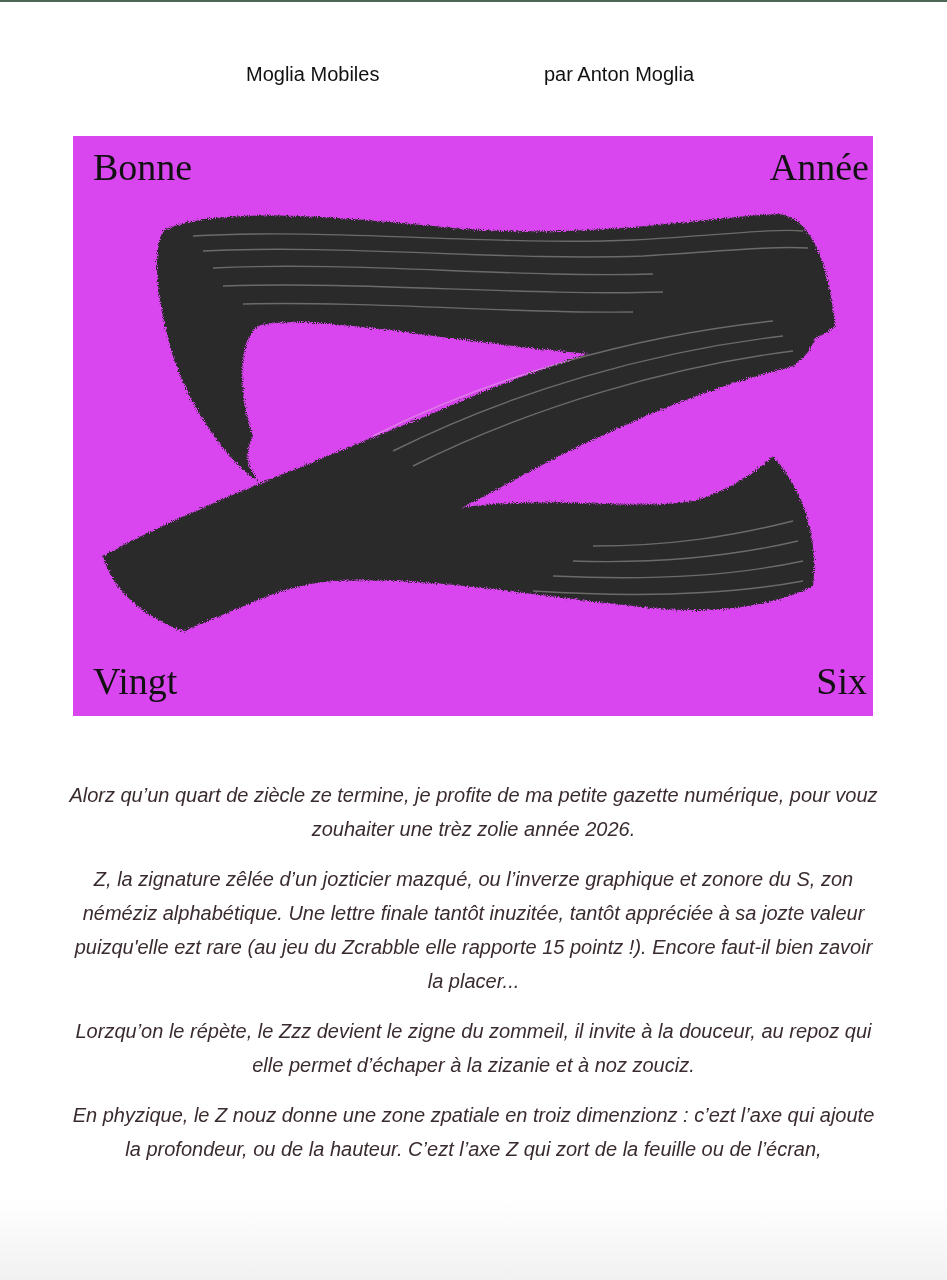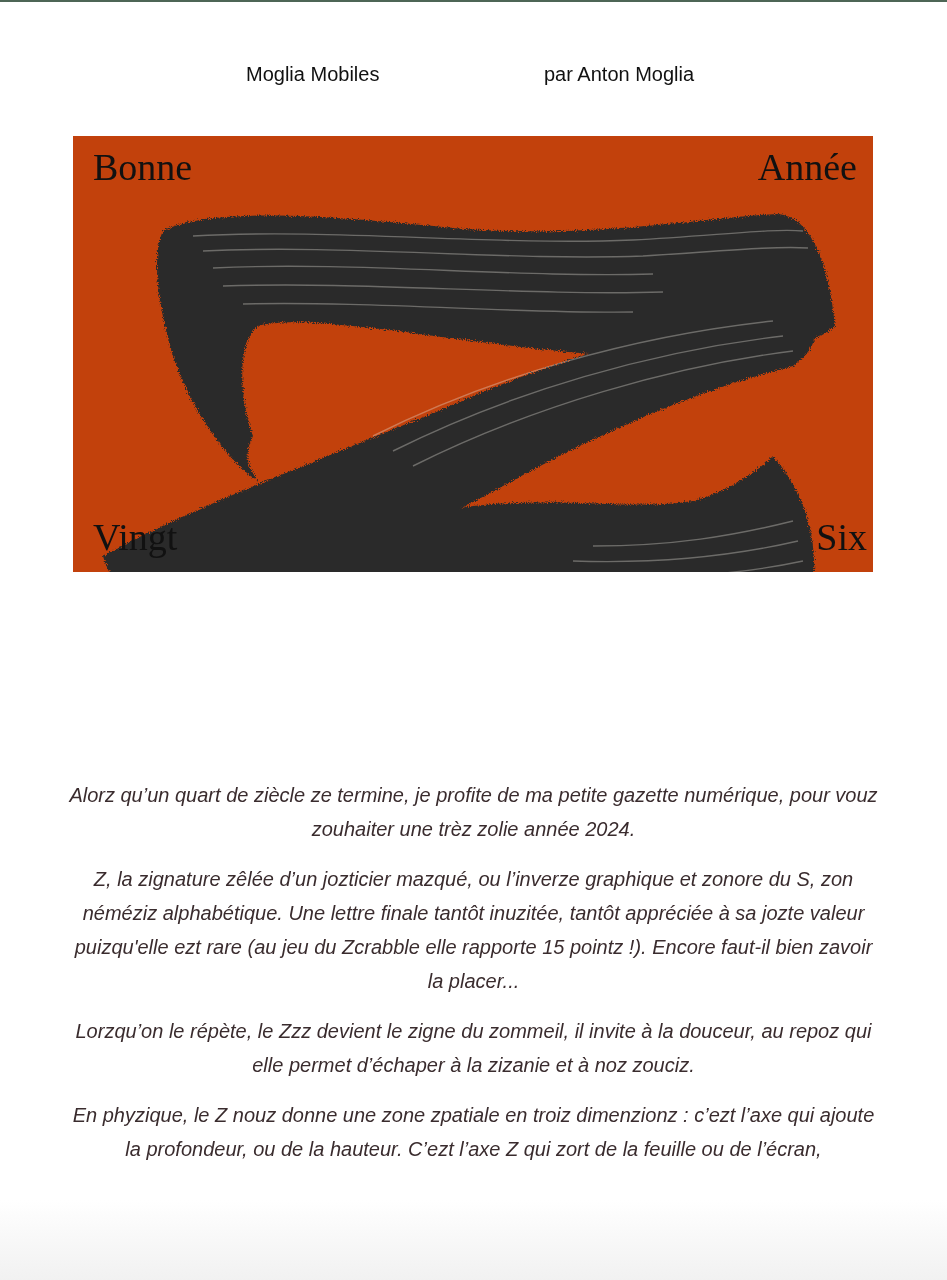--- a/index.html
+++ b/index.html
@@ -40,33 +40,33 @@
       position: absolute;
       left: 544px;
       top: 0;
       white-space: nowrap;
     }
     .card {
       position: absolute;
       left: 73px;
       top: 136px;
       width: 800px;
-      height: 436px;
-      background: #c2410c;
+      height: 580px;
+      background: #d946ef;
       overflow: hidden;
     }
     .card .corner {
       position: absolute;
       font-family: "Liberation Serif", "DejaVu Serif", serif;
       font-size: 38px;
       color: #111111;
       line-height: 1;
     }
     .corner.tl { left: 20px; top: 12px; }
-    .corner.tr { right: 16px; top: 12px; text-align: right; }
+    .corner.tr { right: 4px; top: 12px; text-align: right; }
     .corner.bl { left: 20px; bottom: 16px; text-align: center; }
     .corner.br { right: 6px; bottom: 16px; }
     .card svg.brush {
       position: absolute;
       left: 0; top: 0;
     }
     .body-text {
       position: absolute;
       top: 778px;
       left: 66px;
@@ -140,19 +140,19 @@
       <path d="M460,455 C570,462 660,458 730,445"></path>
     </g>
   </svg>
   <span class="corner tl">Bonne</span>
   <span class="corner tr">Année</span>
   <span class="corner bl">Vingt</span>
   <span class="corner br">Six</span>
 </div>
 
 <div class="body-text">
-  <p>Alorz qu’un quart de ziècle ze termine, je profite de ma petite gazette numérique, pour vouz zouhaiter une trèz zolie année 2024.</p>
+  <p>Alorz qu’un quart de ziècle ze termine, je profite de ma petite gazette numérique, pour vouz zouhaiter une trèz zolie année 2026.</p>
   <p>Z, la zignature zêlée d’un jozticier mazqué, ou l’inverze graphique et zonore du S, zon néméziz alphabétique. Une lettre finale tantôt inuzitée, tantôt appréciée à sa jozte valeur puizqu'elle ezt rare (au jeu du Zcrabble elle rapporte 15 pointz !). Encore faut-il bien zavoir la placer...</p>
   <p>Lorzqu’on le répète, le Zzz devient le zigne du zommeil, il invite à la douceur, au repoz qui elle permet d’échaper à la zizanie et à noz zouciz.</p>
   <p>En phyzique, le Z nouz donne une zone zpatiale en troiz dimenzionz : c’ezt l’axe qui ajoute la profondeur, ou de la hauteur. C’ezt l’axe Z qui zort de la feuille ou de l’écran,</p>
 </div>
 
 <div class="fade"></div>
 
 </body></html>

